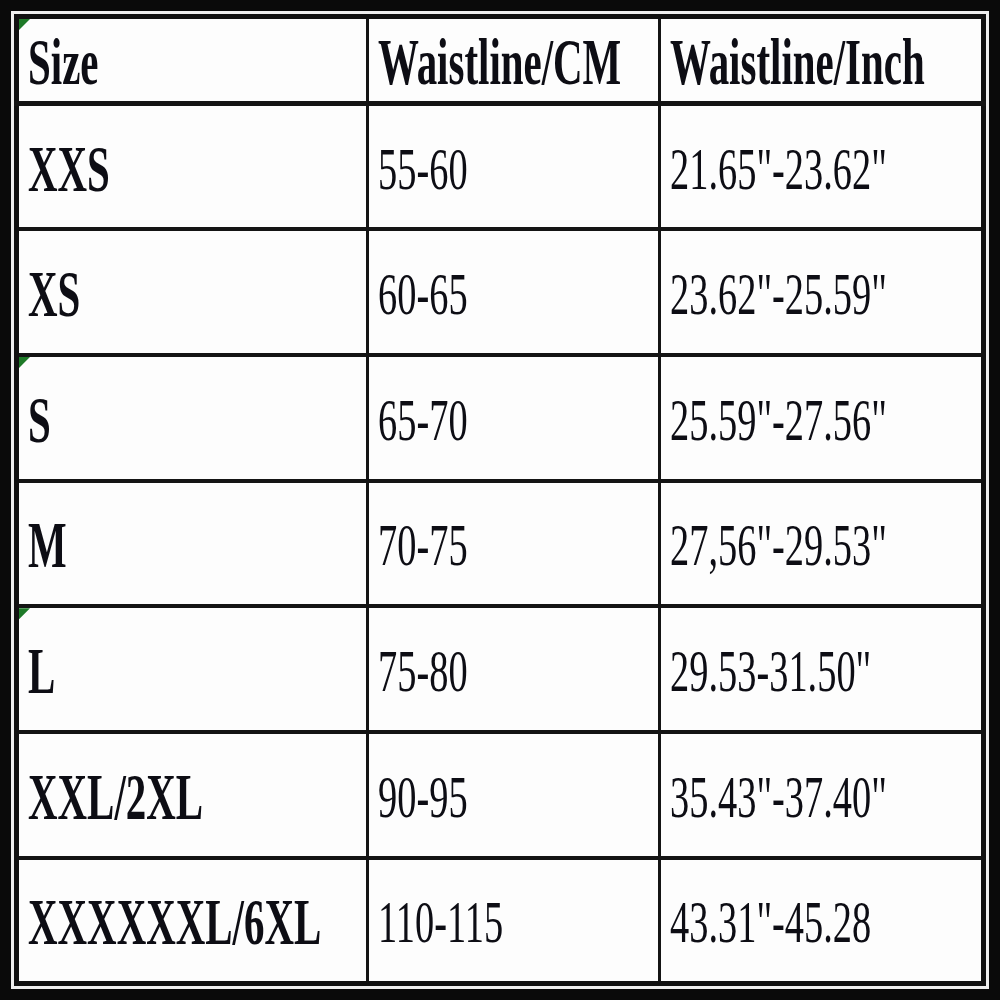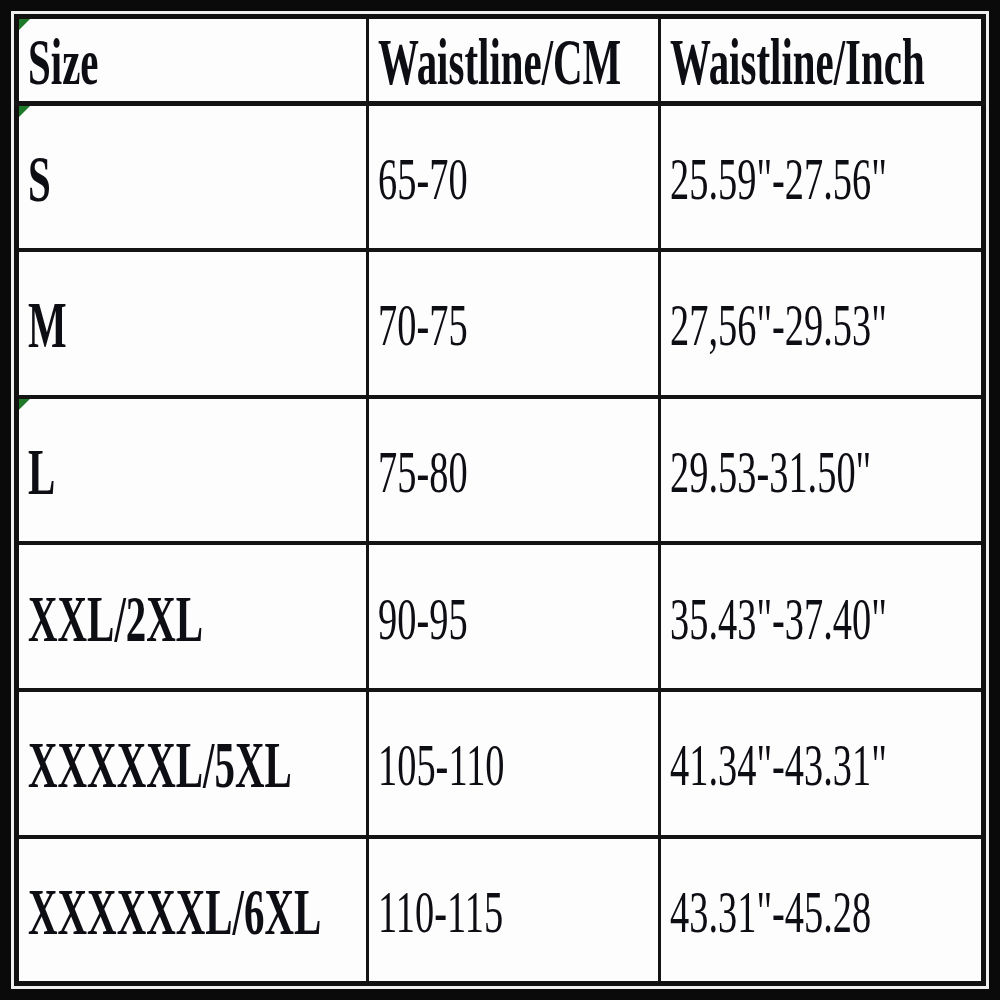--- a/index.html
+++ b/index.html
@@ -97,20 +97,36 @@
             <span class="txt">Waistline/CM</span>
           </th>
           <th class="hdr">
             <span class="txt">Waistline/Inch</span>
           </th>
         </tr>
       </thead>
       <tbody>
         <tr>
           <td class="sz">
+            
+            <span class="txt">XXS</span>
+          </td>
+          <td class="num"><span class="txt">55-60</span></td>
+          <td class="num"><span class="txt">21.65"-23.62"</span></td>
+        </tr>
+        <tr>
+          <td class="sz">
+            
+            <span class="txt">XS</span>
+          </td>
+          <td class="num"><span class="txt">60-65</span></td>
+          <td class="num"><span class="txt">23.62"-25.59"</span></td>
+        </tr>
+        <tr>
+          <td class="sz">
             <span class="flag"></span>
             <span class="txt">S</span>
           </td>
           <td class="num"><span class="txt">65-70</span></td>
           <td class="num"><span class="txt">25.59"-27.56"</span></td>
         </tr>
         <tr>
           <td class="sz">
             
             <span class="txt">M</span>
@@ -130,28 +146,20 @@
           <td class="sz">
             
             <span class="txt">XXL/2XL</span>
           </td>
           <td class="num"><span class="txt">90-95</span></td>
           <td class="num"><span class="txt">35.43"-37.40"</span></td>
         </tr>
         <tr>
           <td class="sz">
             
-            <span class="txt">XXXXXL/5XL</span>
-          </td>
-          <td class="num"><span class="txt">105-110</span></td>
-          <td class="num"><span class="txt">41.34"-43.31"</span></td>
-        </tr>
-        <tr>
-          <td class="sz">
-            
             <span class="txt">XXXXXXL/6XL</span>
           </td>
           <td class="num"><span class="txt">110-115</span></td>
           <td class="num"><span class="txt">43.31"-45.28</span></td>
         </tr>
       </tbody>
     </table>
   </div>
 </div>
 

